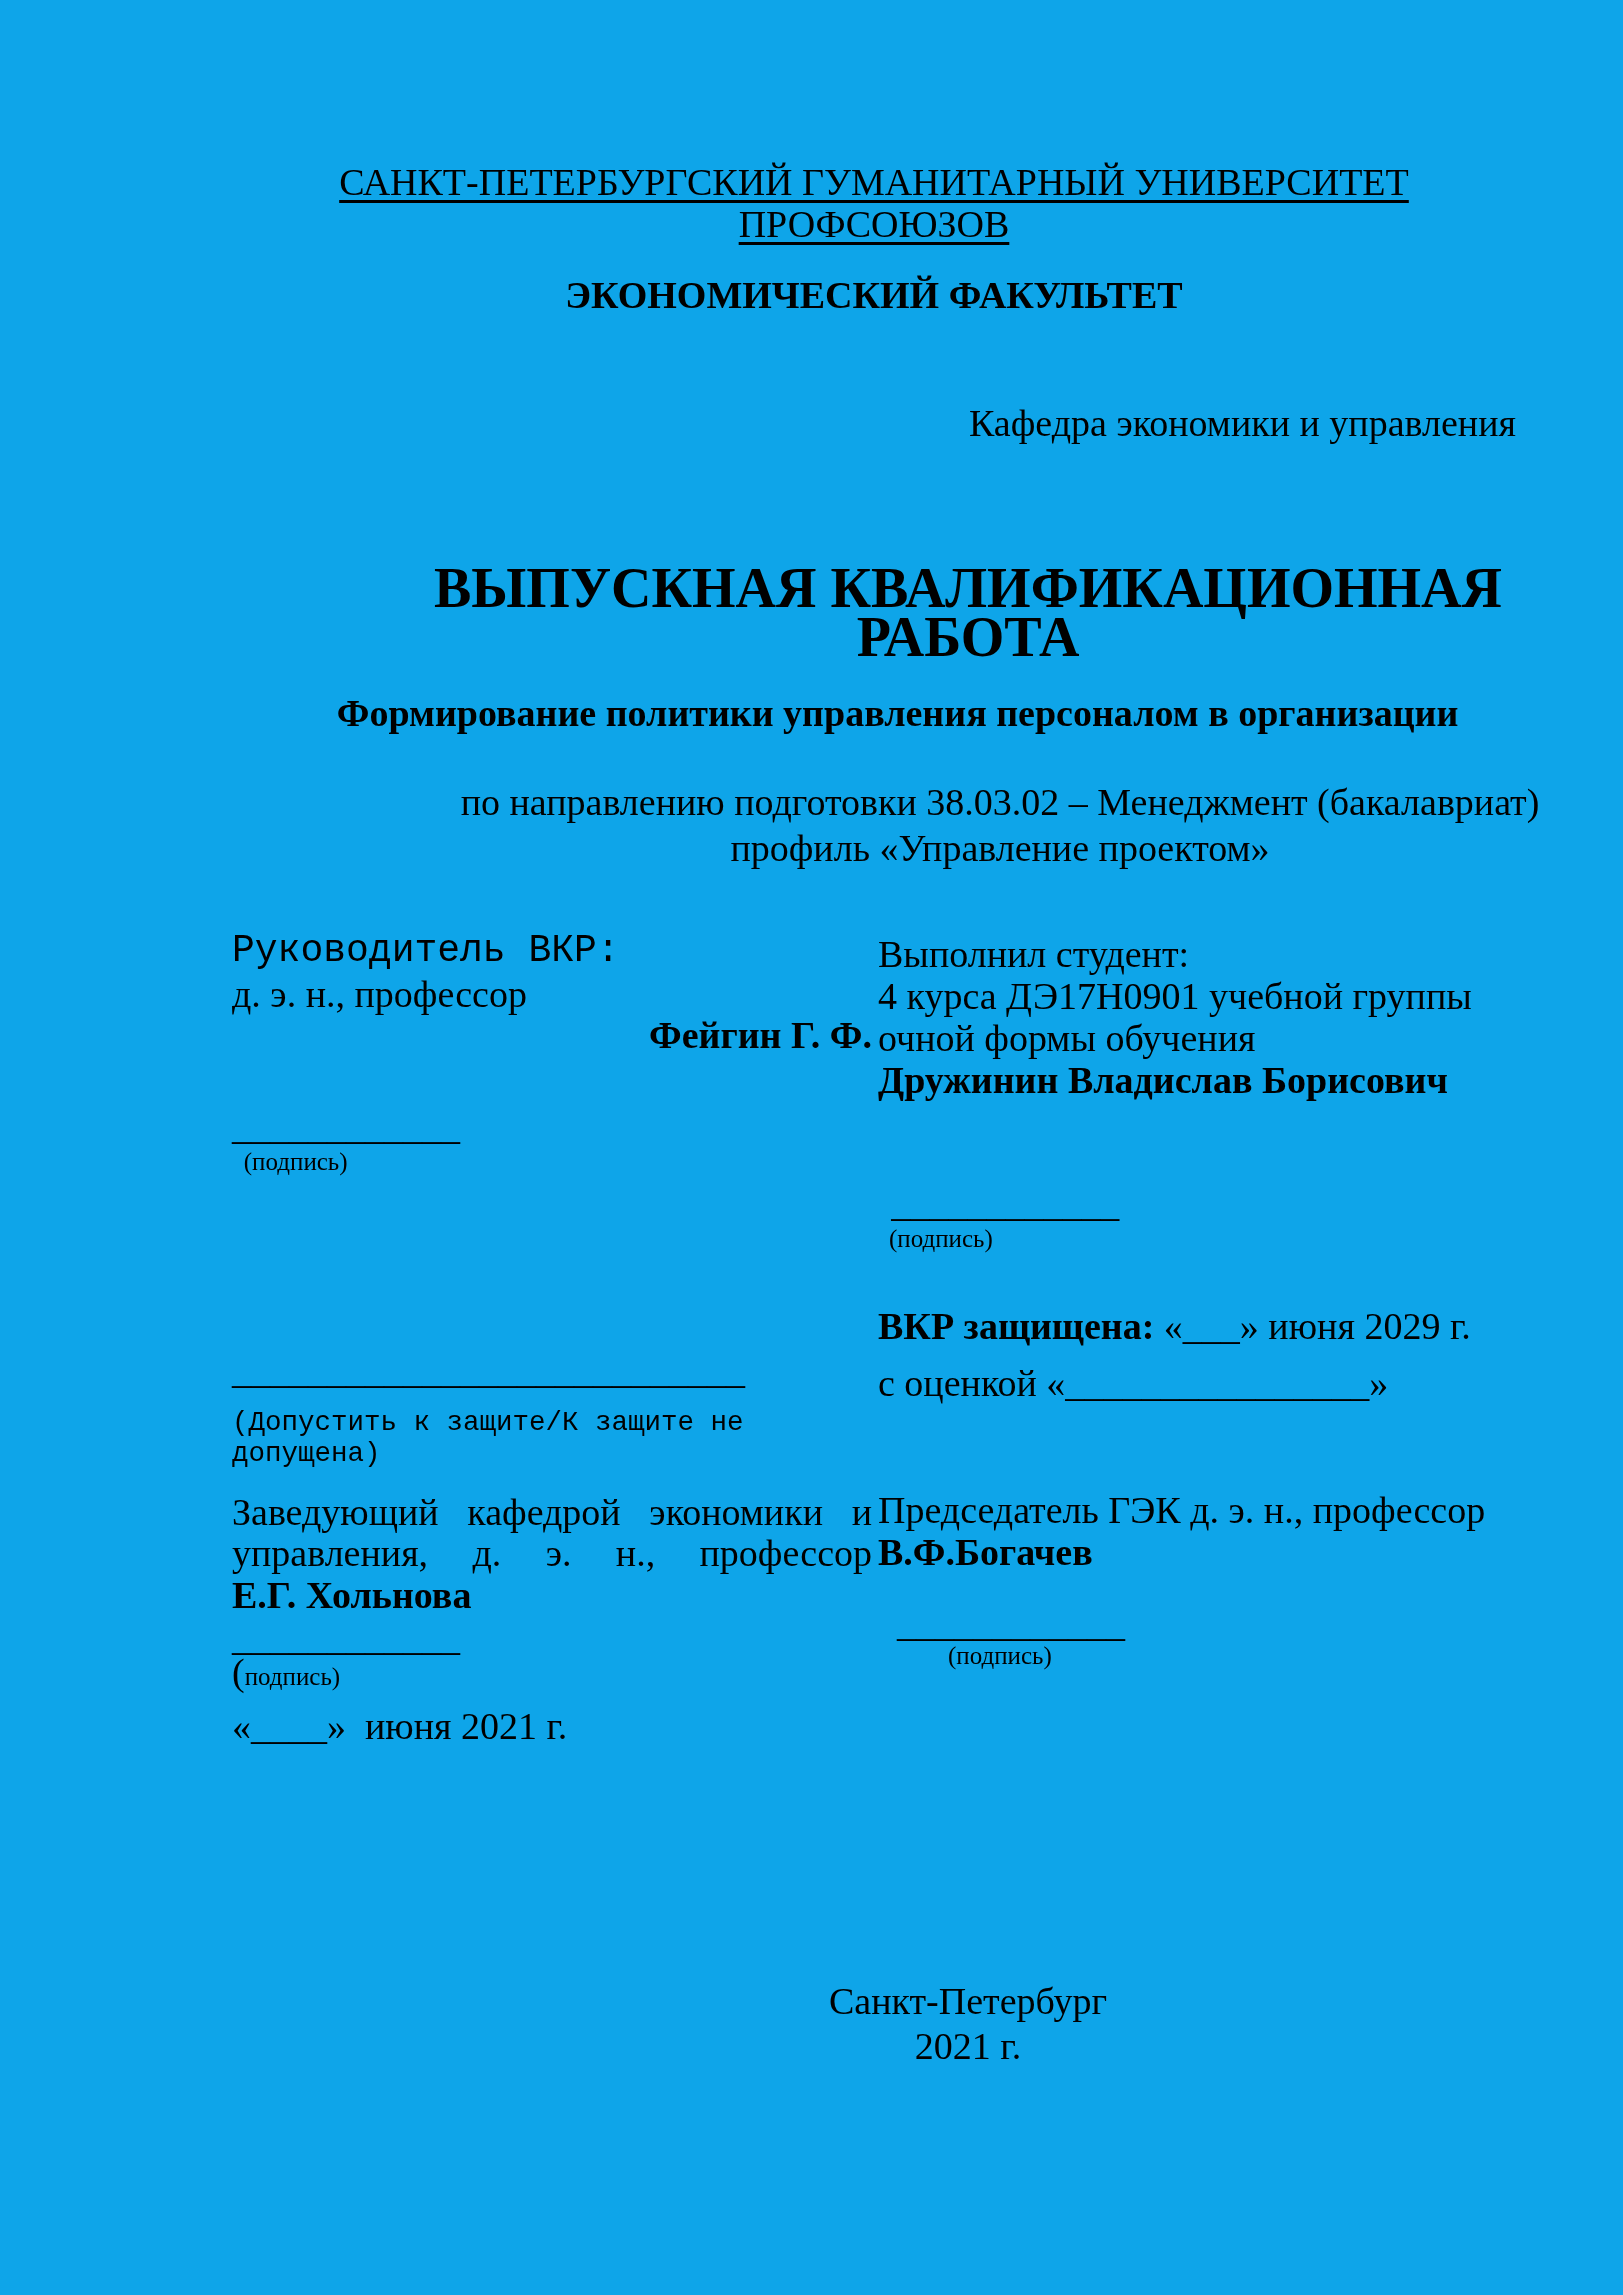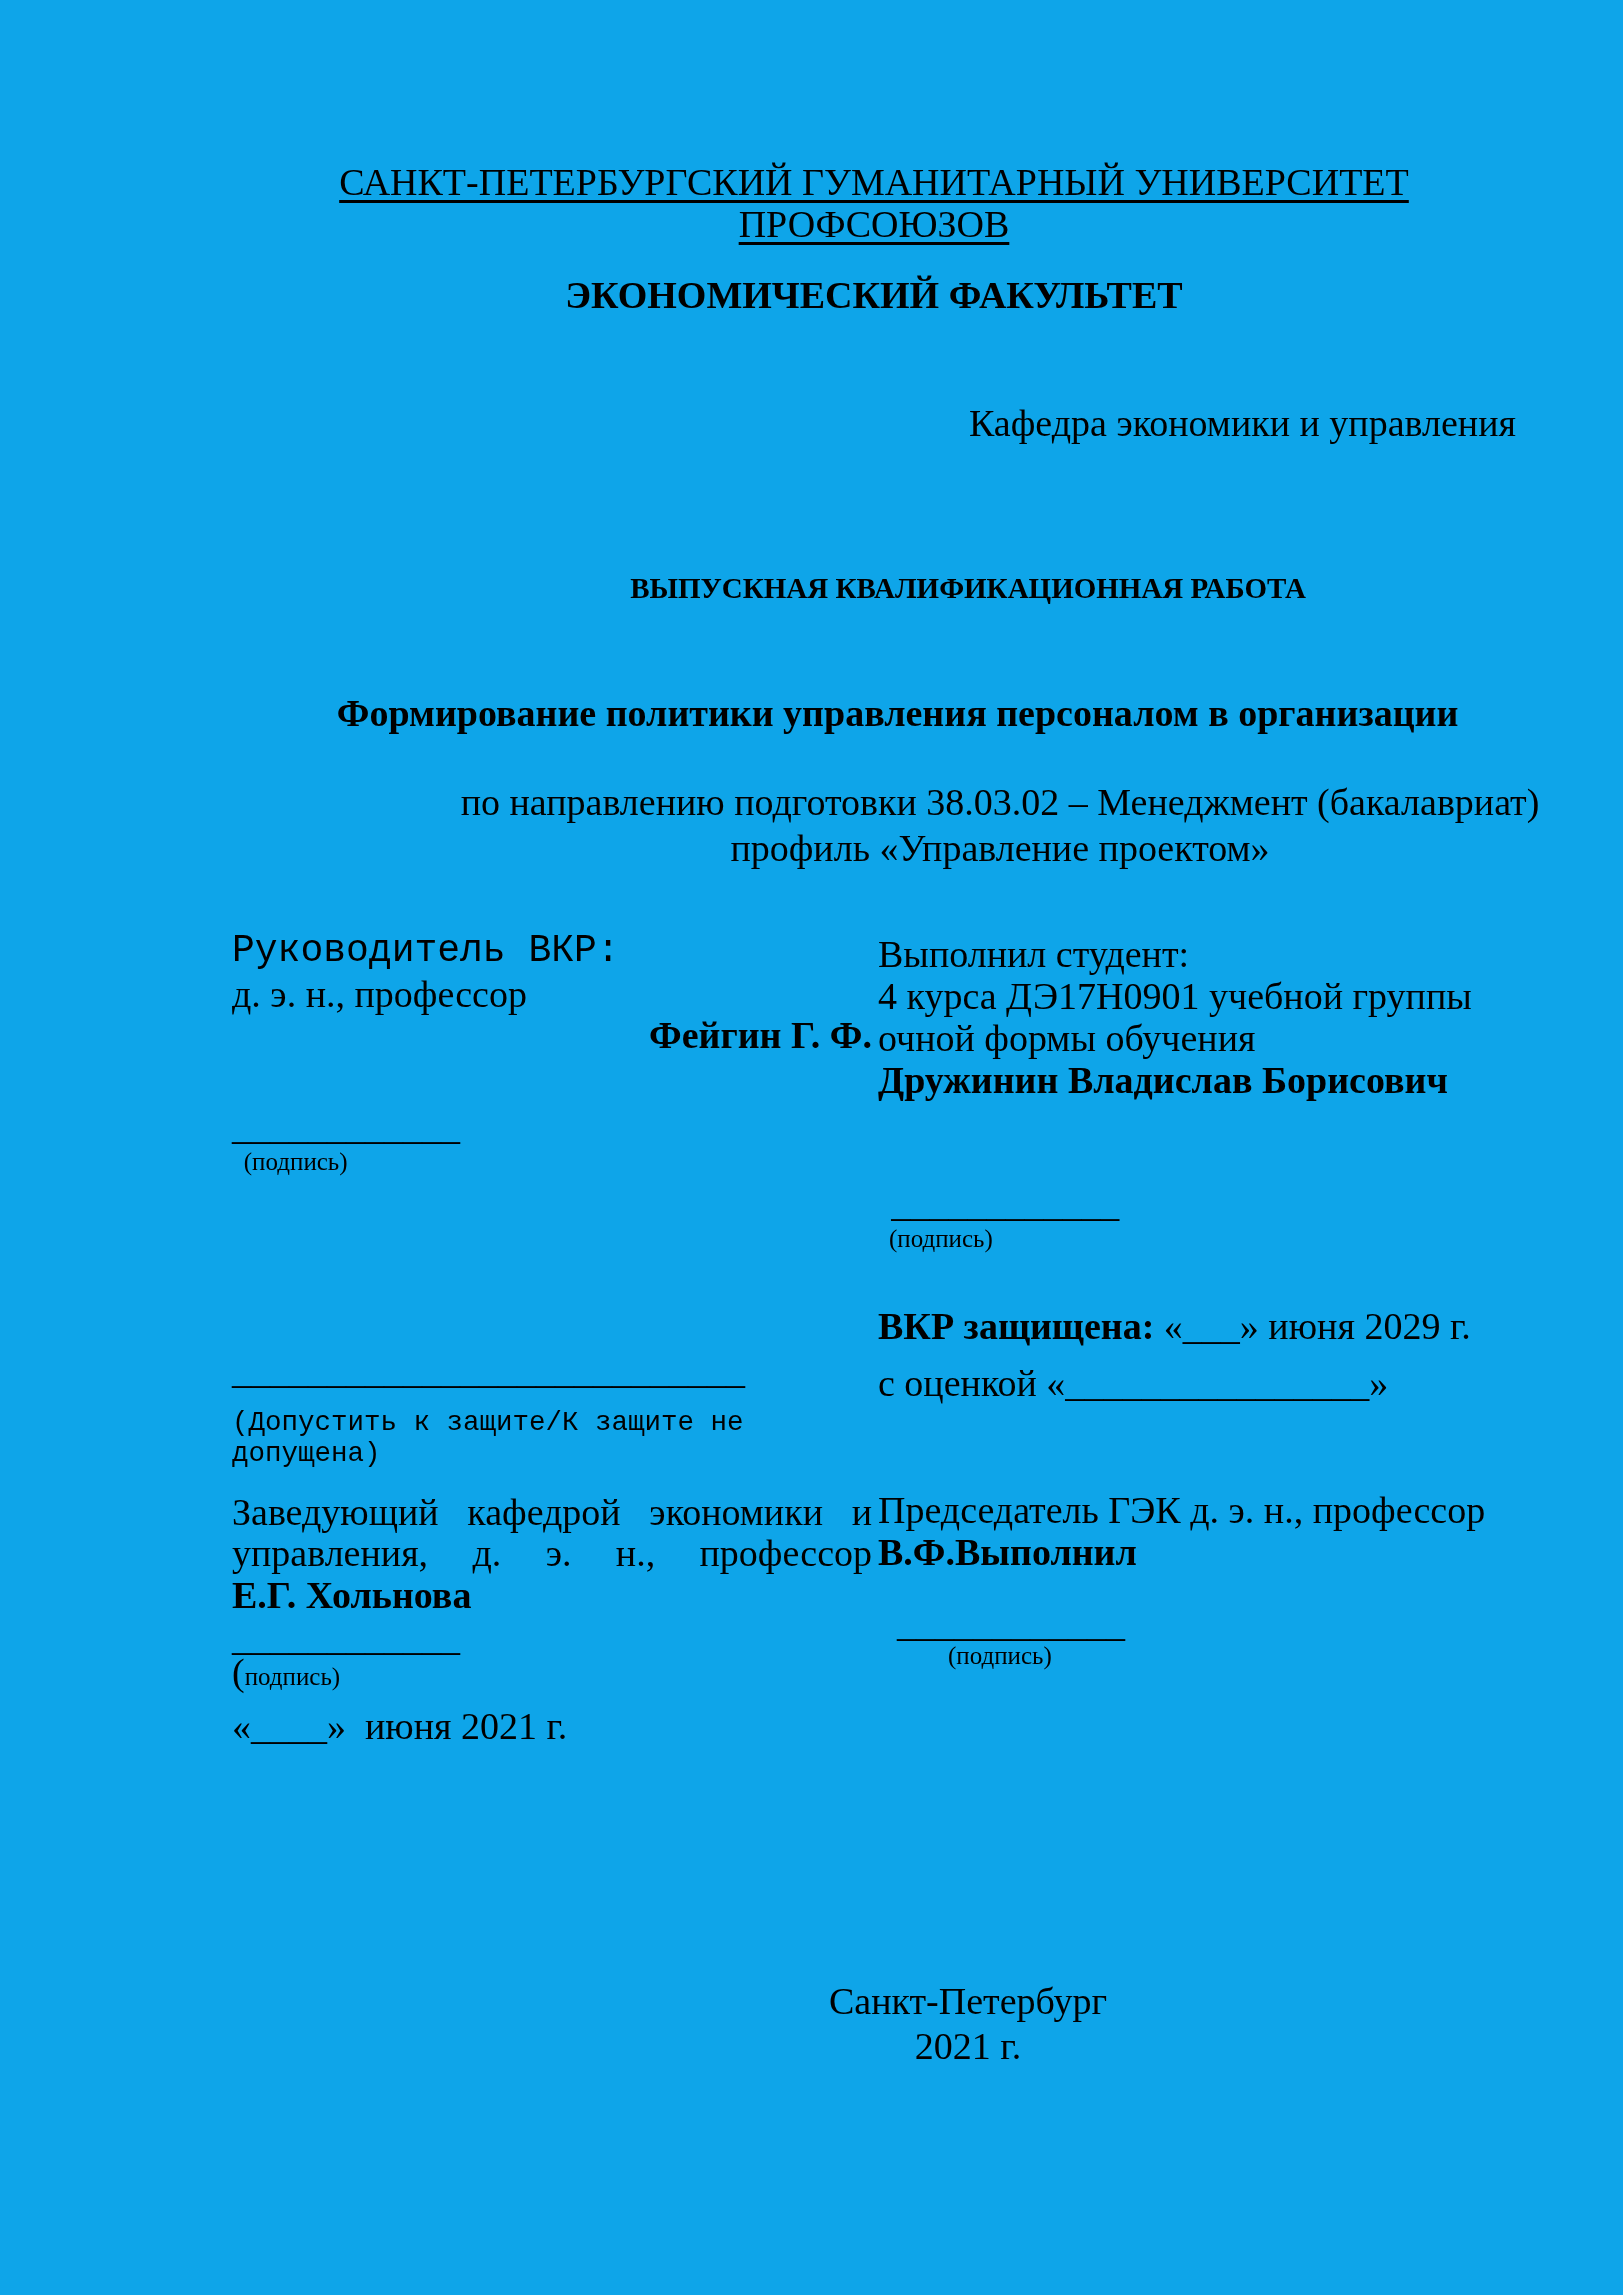--- a/index.html
+++ b/index.html
@@ -33,21 +33,21 @@
     overflow: hidden;
   }
   .justify-line::after {
     content: "";
     display: inline-block;
     width: 100%;
     height: 0;
   }
   .col-left  { left: 232px;  width: 640px; }
   .col-right { left: 878px; width: 644px; }
-  .title-main { font-size: 29px; line-height: 49px; }
+  .title-main { font-size: 56px; line-height: 49px; }
   .prog { font-size: 38px; line-height: 44px; }
   .big-paren { font-size: 38px; }
 </style>
 </head>
 <body>
 
 <div class="page">
 
   <div class="abs content center underline" style="top:161px; padding-right:90px;">САНКТ-ПЕТЕРБУРГСКИЙ ГУМАНИТАРНЫЙ УНИВЕРСИТЕТ ПРОФСОЮЗОВ</div>
 
@@ -88,21 +88,21 @@
   <div class="abs col-left justify-line" style="top:1491px;">Заведующий кафедрой экономики и</div>
   <div class="abs col-left justify-line" style="top:1532px;">управления, д. э. н., профессор</div>
   <div class="abs col-left bold" style="top:1574px;">Е.Г. Хольнова</div>
   <div class="abs col-left" style="top:1616px;">____________</div>
   <div class="abs col-left small" style="top:1658px;">
     <span class="big-paren">(</span><span>подпись)</span>
   </div>
   <div class="abs col-left" style="top:1705px;">«____»&nbsp; июня 2021 г.</div>
 
   <div class="abs col-right nowrap" style="top:1489px;">Председатель ГЭК д. э. н., профессор</div>
-  <div class="abs col-right bold" style="top:1531px;">В.Ф.Выполнил</div>
+  <div class="abs col-right bold" style="top:1531px;">В.Ф.Богачев</div>
   <div class="abs col-right" style="top:1602px; padding-left:19px;">____________</div>
   <div class="abs col-right small" style="top:1642px; padding-left:70px;">(подпись)</div>
 
   <div class="abs content center" style="top:1980px; padding-left:94px;">Санкт-Петербург</div>
   <div class="abs content center" style="top:2025px; padding-left:94px;">2021 г.</div>
 
 </div>
 
 
 </body></html>

